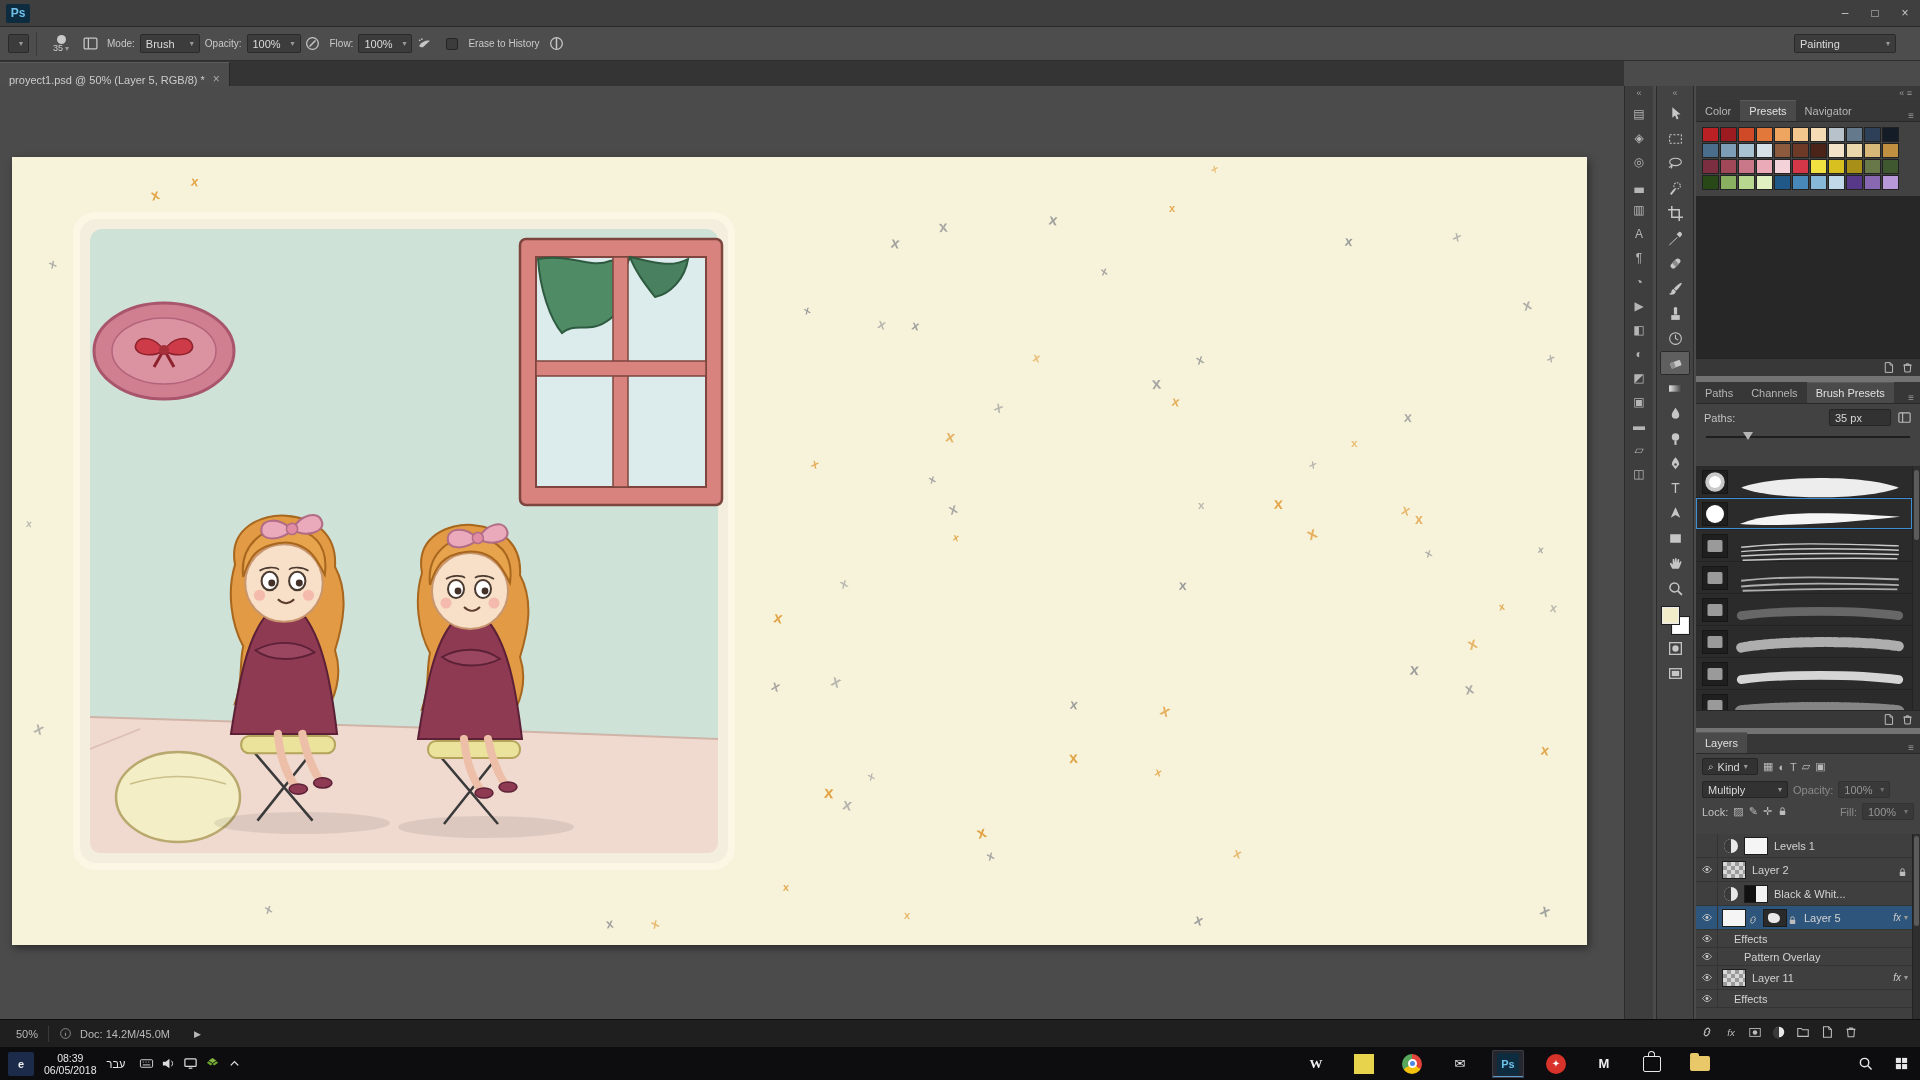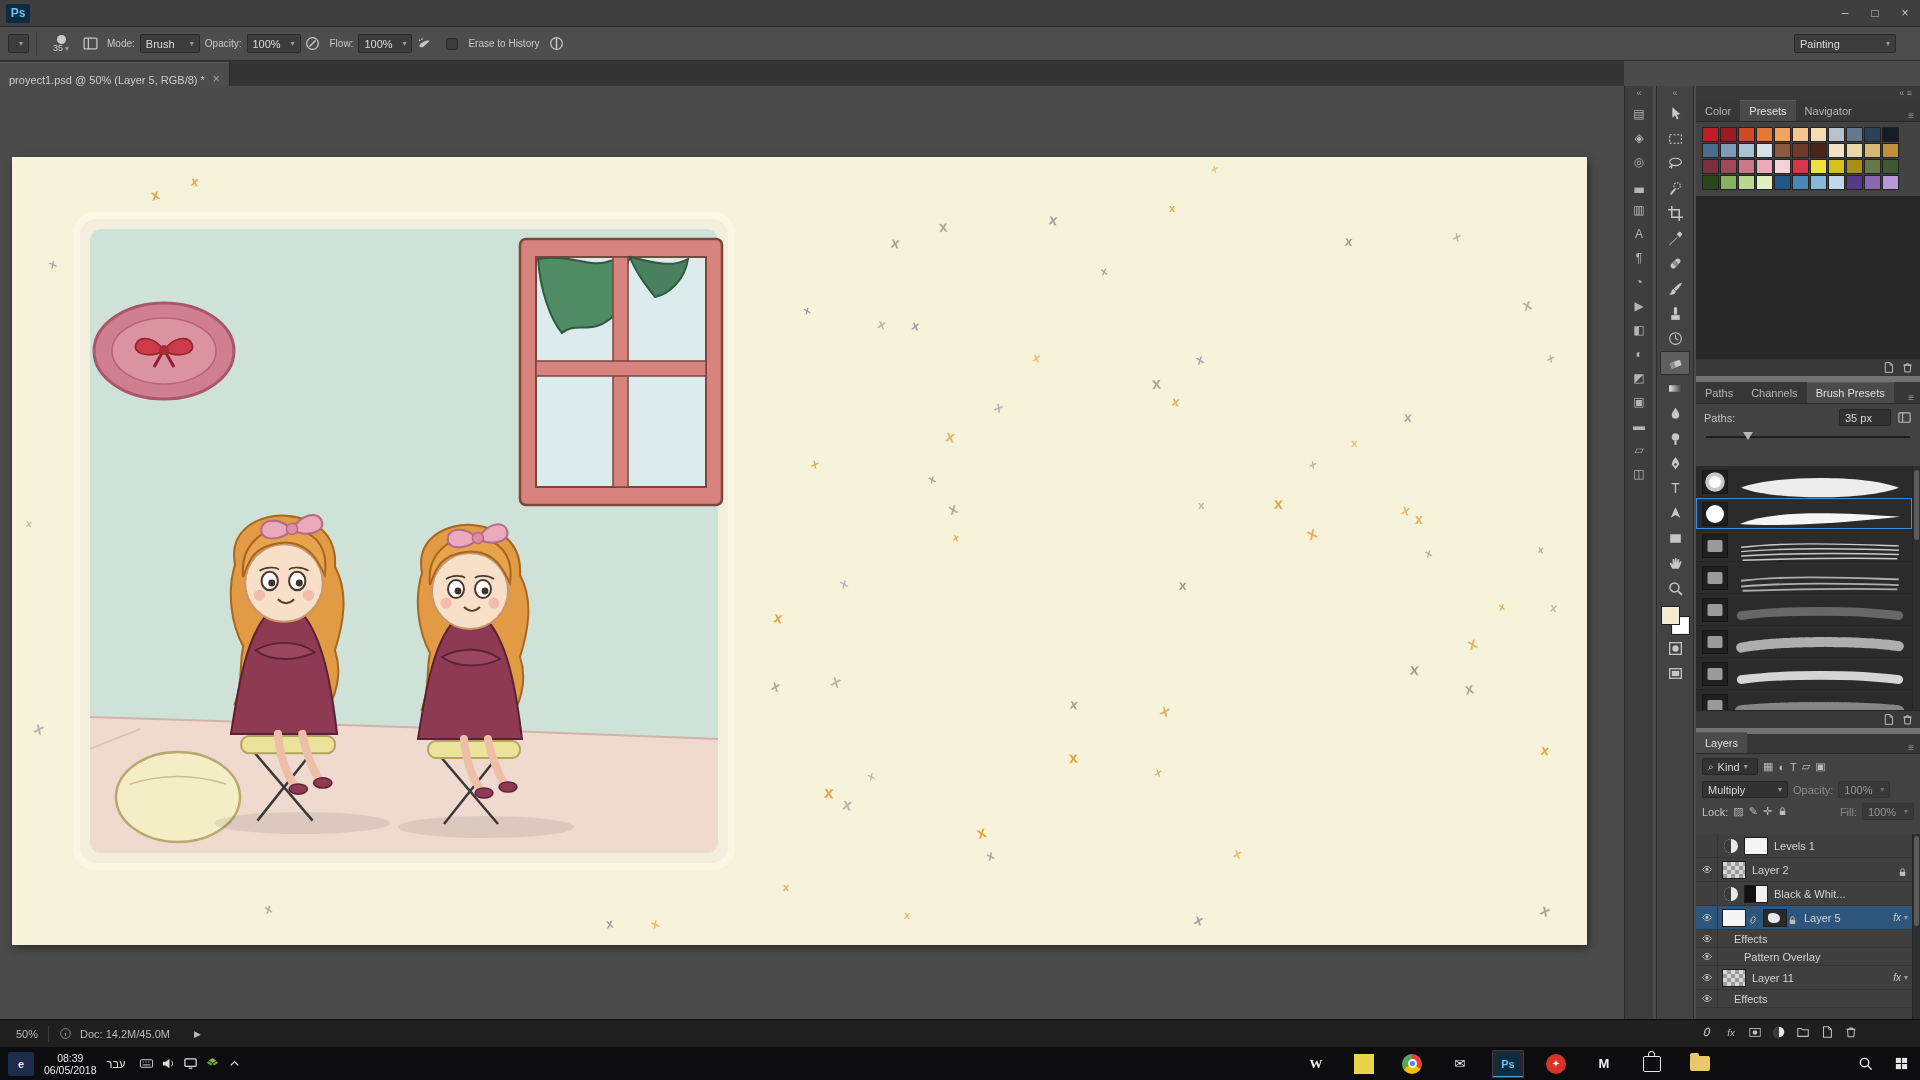--- a/index.html
+++ b/index.html
@@ -583,21 +583,21 @@
 
       <div class="panel" style="top:296px;height:352px">
         <div class="ptabs" id="tabs-mid">
             <div class="ptab">Paths</div>
             <div class="ptab">Channels</div>
             <div class="ptab active">Brush Presets</div>
             <div class="pmenu">≡</div>
           </div>
         <div class="sizerow">
           <span class="plabel">Paths:</span>
-          <div class="pfield" style="margin-left:auto;width:52px">
+          <div class="pfield" style="margin-left:auto;width:62px">
               <span>35 px</span>
             </div>
           <svg viewBox="0 0 16 16" style="width:15px;height:15px">
               <rect x="2" y="3" width="12" height="10" rx="1" fill="none" stroke="#bdbdbd" stroke-width="1.2"></rect>
               <path d="M6 3v10" stroke="#bdbdbd" stroke-width="1.2"></path>
             </svg>
         </div>
         <div class="sliderrow">
           <div class="slider-track"></div>
           <div class="slider-thumb" style="left:18%"></div>

